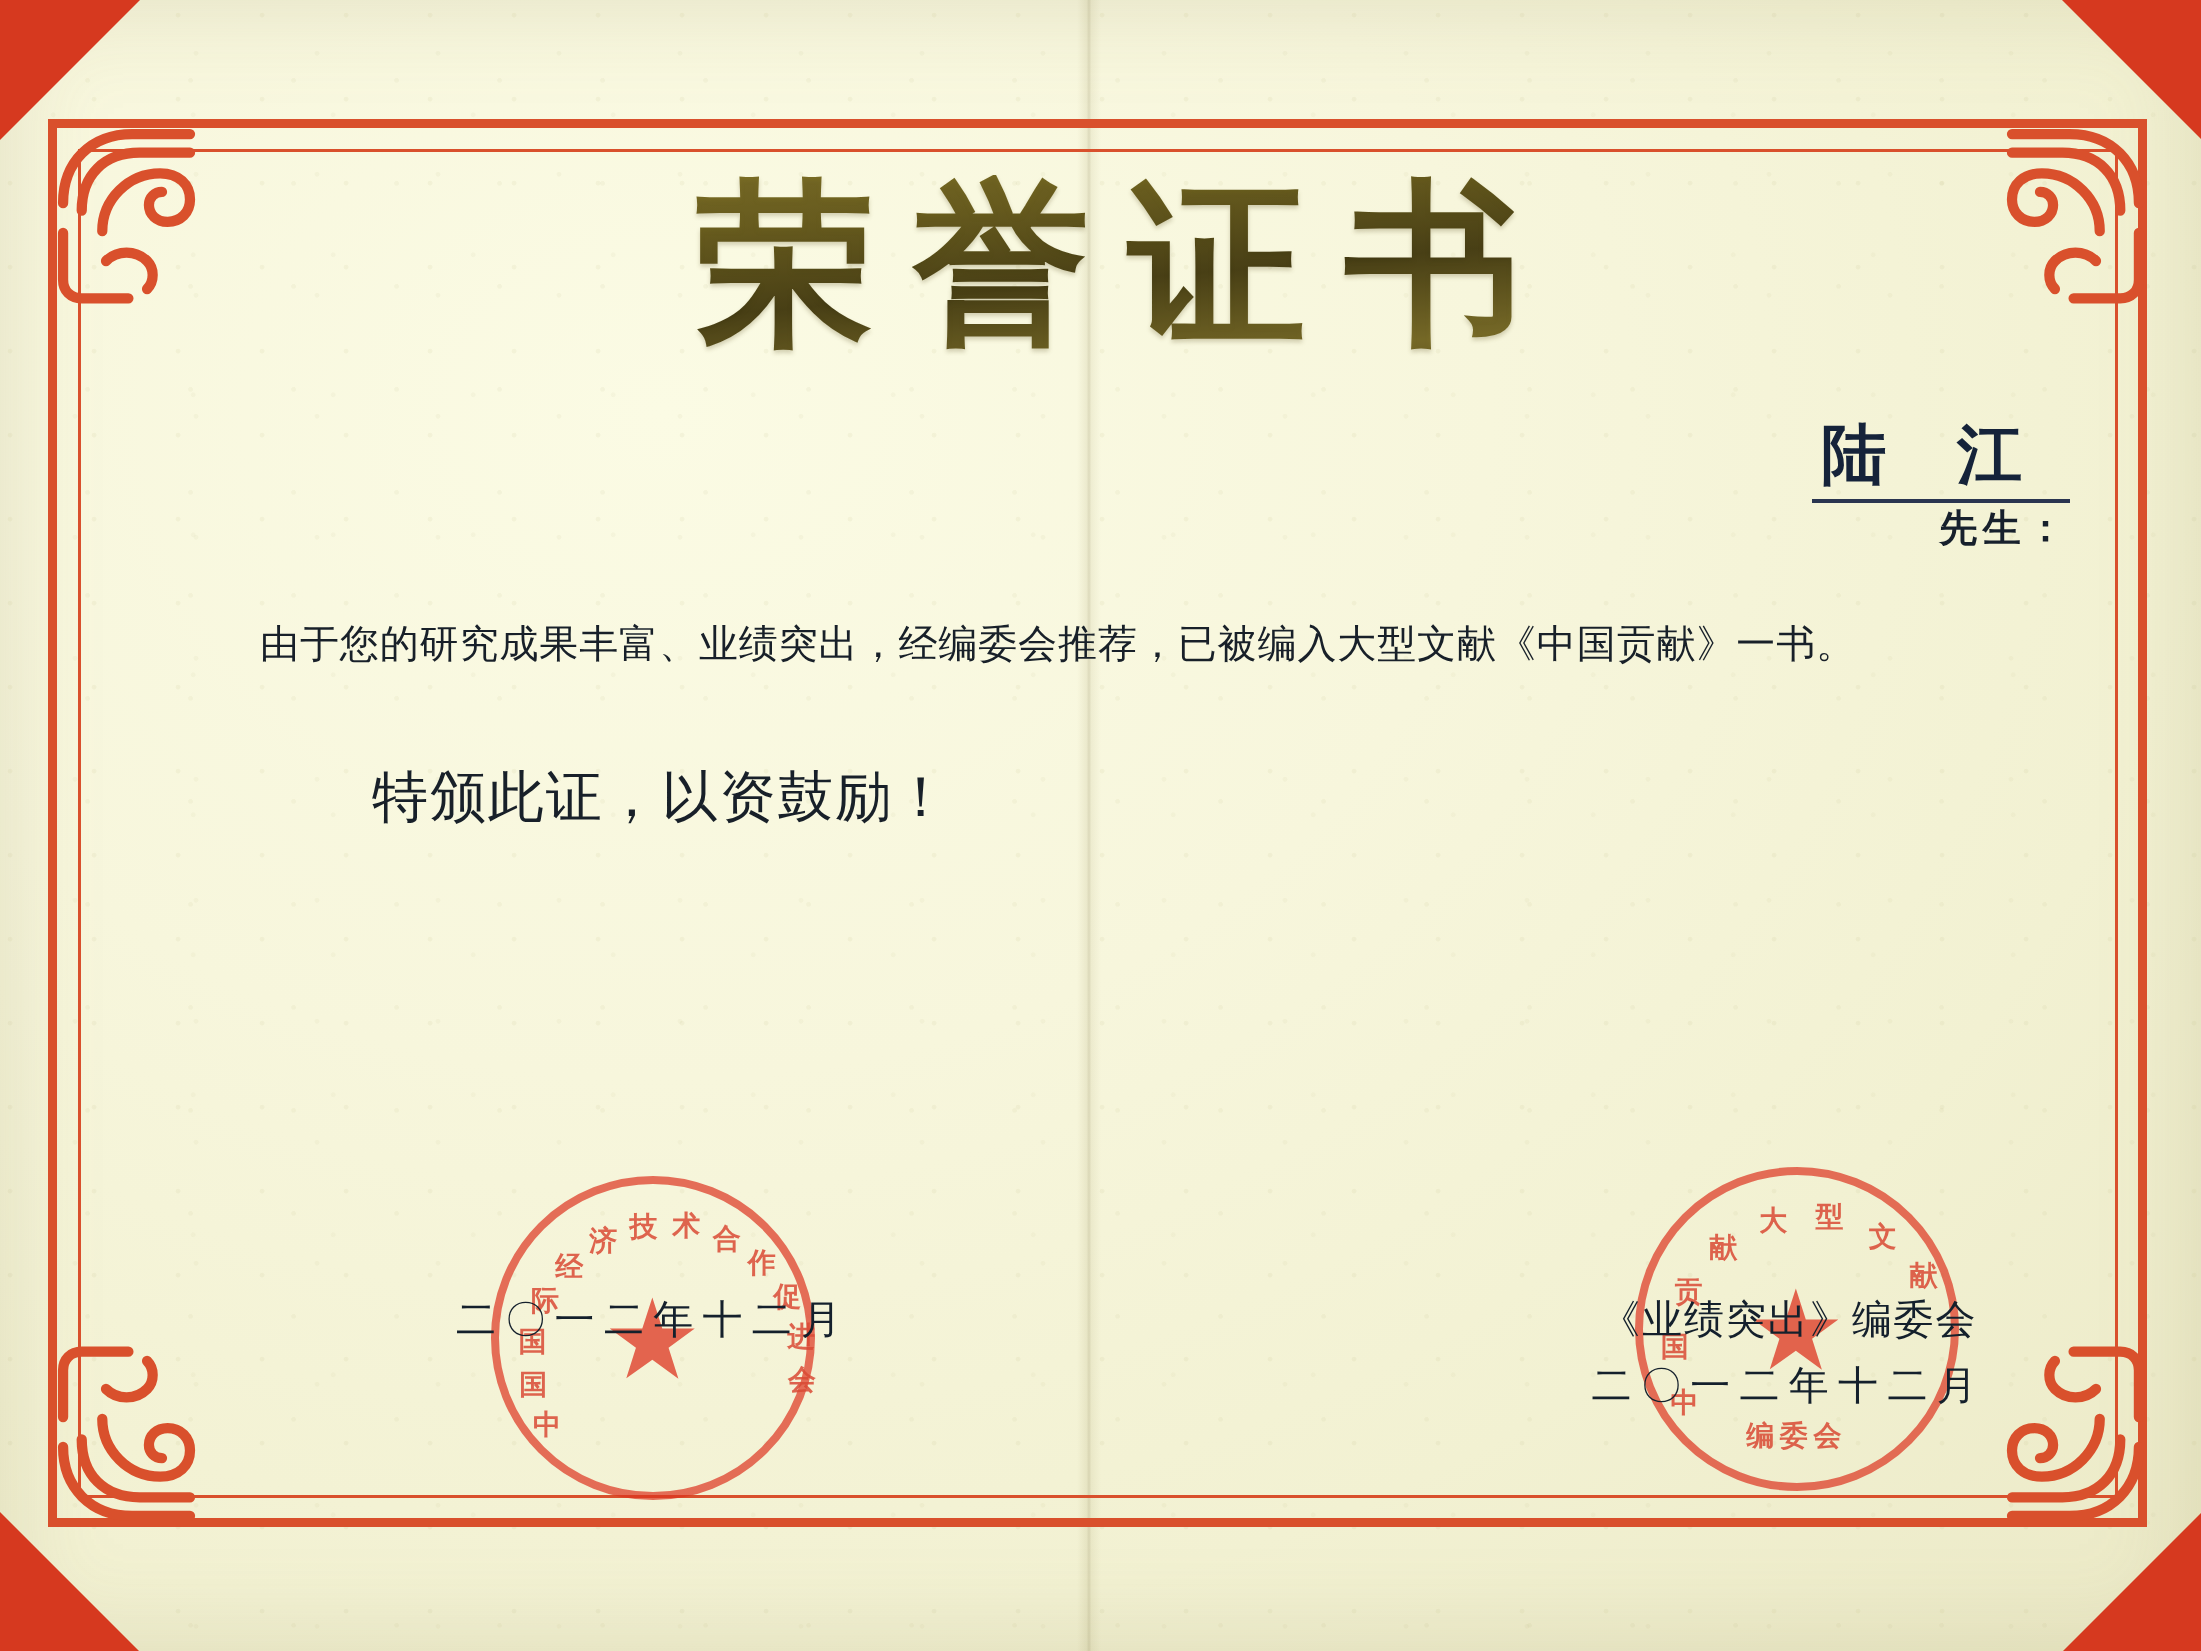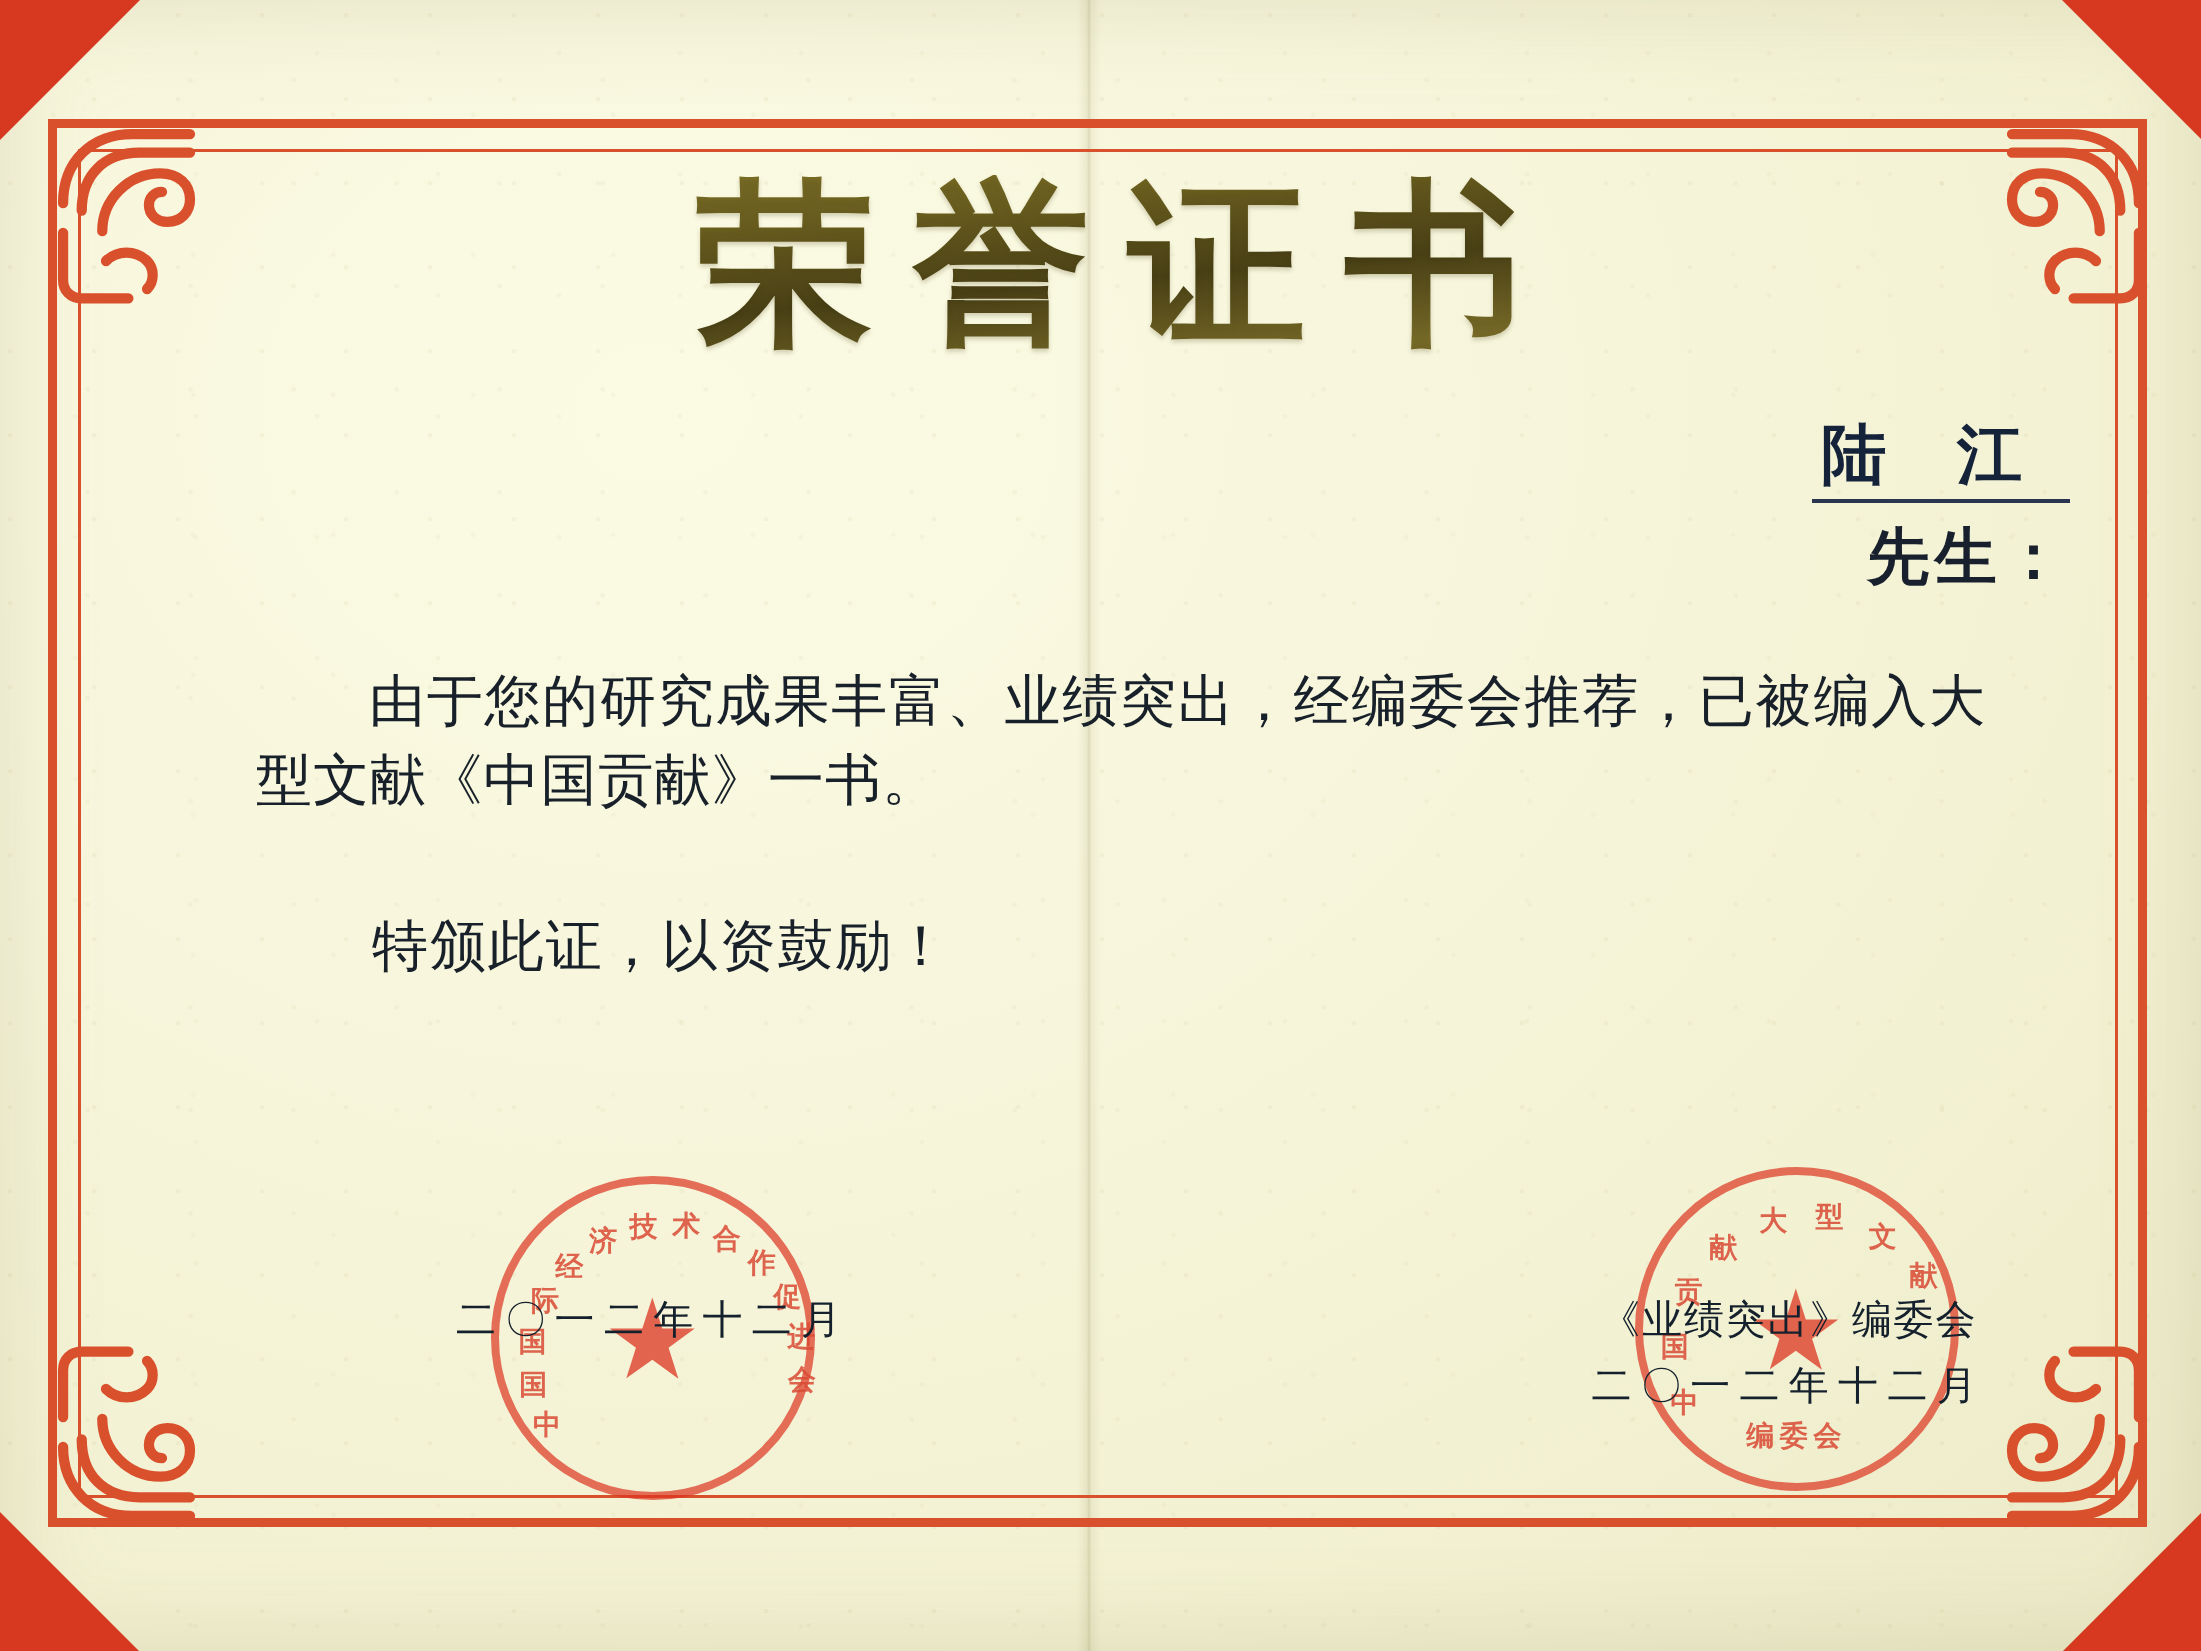--- a/index.html
+++ b/index.html
@@ -153,34 +153,32 @@
     font-family: "DejaVu Serif", "Liberation Serif", serif;
     font-weight: bold;
     font-size: 65px;
     letter-spacing: 24px;
     color: #15233a;
     border-bottom: 4.7px solid #2a3550;
     padding: 0 24px 7.5px 9.3px;
     line-height: 1.15;
   }
   .salutation-suffix {
-    font-size: 62px;
+    font-size: 38px;
     font-weight: bold;
     letter-spacing: 5.6px;
     color: #17202c;
     padding-left: 32px;
     padding-bottom: 9.3px;
-    margin-top: 12px;
   }
 
   .body-text {
     margin-top: 52px;
-    margin-left: 108px;
     margin-right: 84px;
-    font-size: 56px;
+    font-size: 39px;
     line-height: 1.42;
     color: #182029;
     letter-spacing: 0.9px;
     text-align: justify;
   }
   .body-text .indent { display: inline-block; width: 112px; }
 
   .closing-text {
     margin-top: 89px;
     margin-left: 224px;

